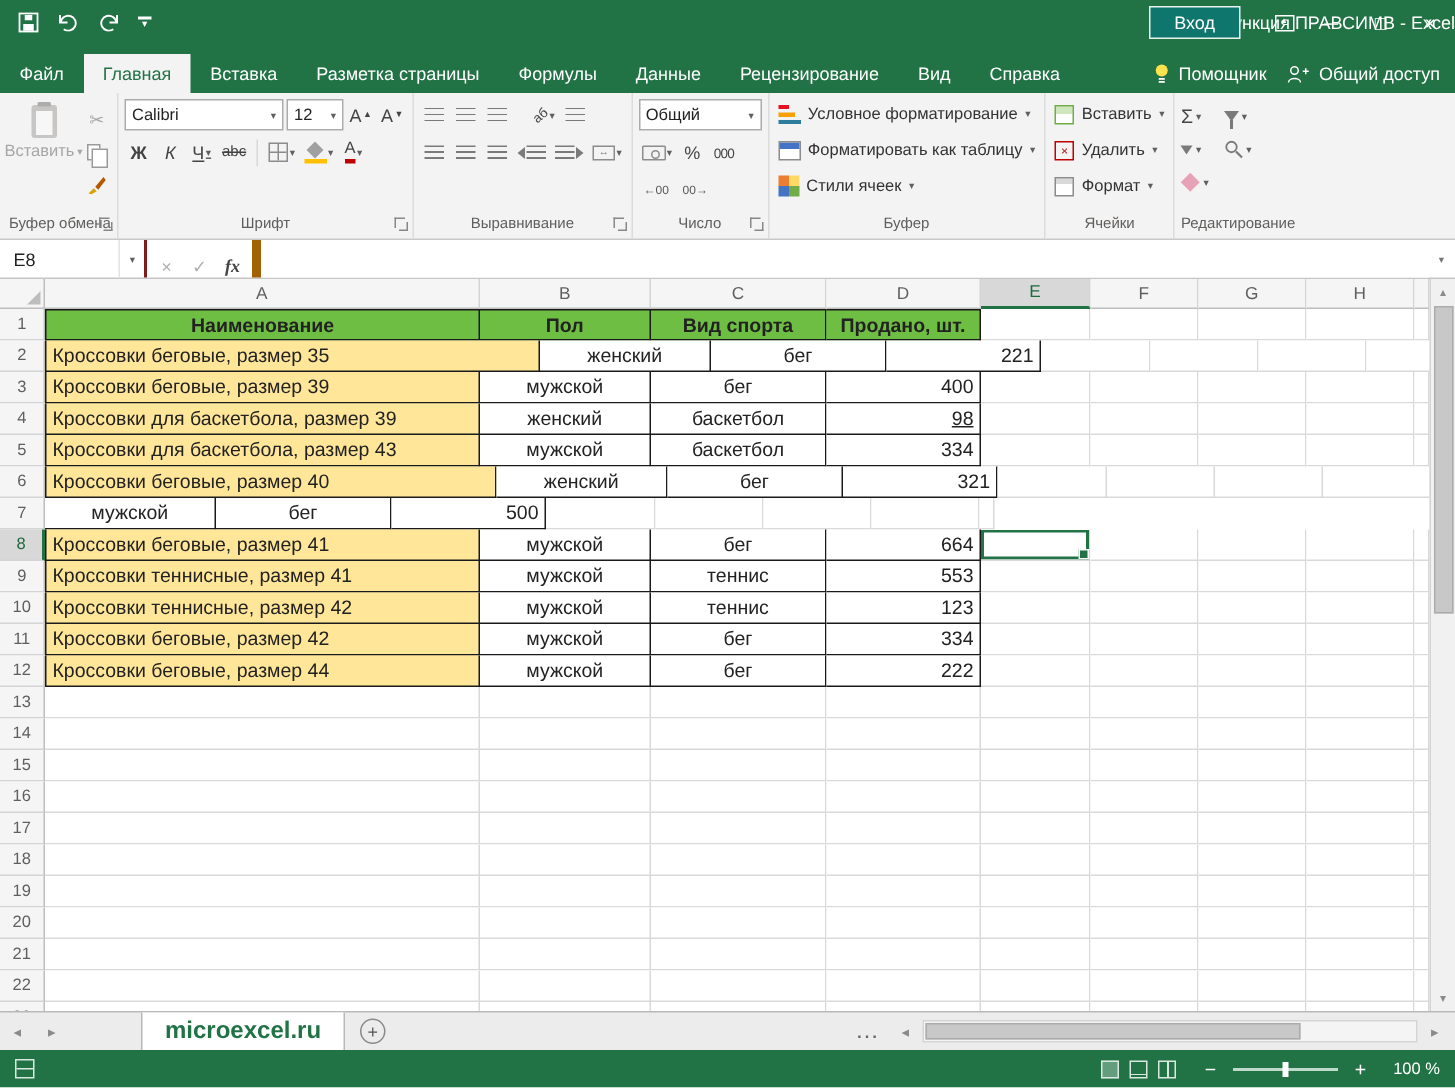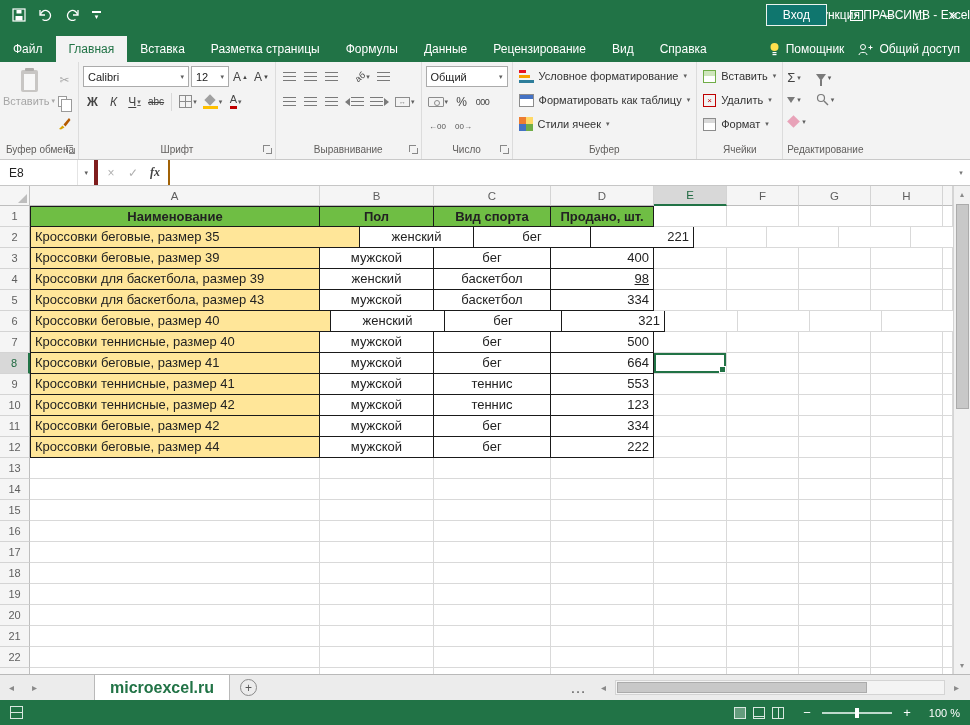--- a/index.html
+++ b/index.html
@@ -96,23 +96,23 @@
   .editgrid{display:grid;grid-template-rows:repeat(3,21px);grid-auto-flow:column;column-gap:10px;row-gap:1px;padding-top:2px}
   .ebtn{display:flex;align-items:center;gap:2px;font-size:12px;color:#444}
   .sum{font-size:13px}
   .tri-d{width:0;height:0;border-left:4px solid transparent;border-right:4px solid transparent;border-top:6px solid #7a7a7a}
   .ic-eraser{width:9px;height:9px;background:#E8A2B8;transform:rotate(45deg);margin:0 2px}
   .ic-funnel{width:0;height:0;border-left:5px solid transparent;border-right:5px solid transparent;border-top:7px solid #7a7a7a;position:relative}
   .ic-funnel::after{content:"";position:absolute;left:-1px;top:-1px;width:2px;height:6px;background:#7a7a7a}
 
   
   .fbar{height:26px;display:flex;align-items:stretch;background:#fff;border-bottom:1px solid #C6C6C6;font-size:12px}
-  .namebox{width:98px;display:flex;align-items:center;border-right:4px solid #7f1d1d;padding-left:9px}
+  .namebox{width:98px;display:flex;align-items:center;border-right:2px solid #7f1d1d;padding-left:9px}
   .namebox .nb-dd{margin-left:auto;height:100%;display:flex;align-items:center;padding:0 6px;border-left:1px solid #E4E4E4}
-  .fbtns{display:flex;align-items:center;border-right:2px solid #a16207;padding:0 2px}
+  .fbtns{display:flex;align-items:flex-end;border-right:6px solid #a16207;padding:0 2px}
   .fbtn{width:22px;text-align:center;color:#B0B0B0;font-size:12px}
   .fb-x::before{content:"×"}
   .fb-ok::before{content:"✓"}
   .fx{font-family:"Liberation Serif",serif;font-style:italic;font-weight:bold;color:#444}
   .finput{flex:1;background:#fff}
   .fbar-dd{width:18px;display:flex;align-items:center;justify-content:center;color:#777}
 
   
   .gridwrap{position:relative;height:488px;overflow:hidden;background:#fff}
   .ghead{display:flex;height:20px}
@@ -562,21 +562,20 @@
         <div class="cell tb td-mid" style="width: 117px;">бег</div>
         <div class="cell tb td-num" style="width: 103px;">321</div>
         <div class="cell" style="width: 73px;"></div>
         <div class="cell" style="width: 72px;"></div>
         <div class="cell" style="width: 72px;"></div>
         <div class="cell" style="width: 72px;"></div>
         <div class="cell" style="width: 10px;"></div>
       </div>
       <div class="grow">
         <div class="rowhdr">7</div>
-        <div class="cell tb td-name tb-left" style="width: 290px;">Кроссовки теннисные, размер 40</div>
         <div class="cell tb td-mid" style="width: 114px;">мужской</div>
         <div class="cell tb td-mid" style="width: 117px;">бег</div>
         <div class="cell tb td-num" style="width: 103px;">500</div>
         <div class="cell" style="width: 73px;"></div>
         <div class="cell" style="width: 72px;"></div>
         <div class="cell" style="width: 72px;"></div>
         <div class="cell" style="width: 72px;"></div>
         <div class="cell" style="width: 10px;"></div>
       </div>
       <div class="grow">

